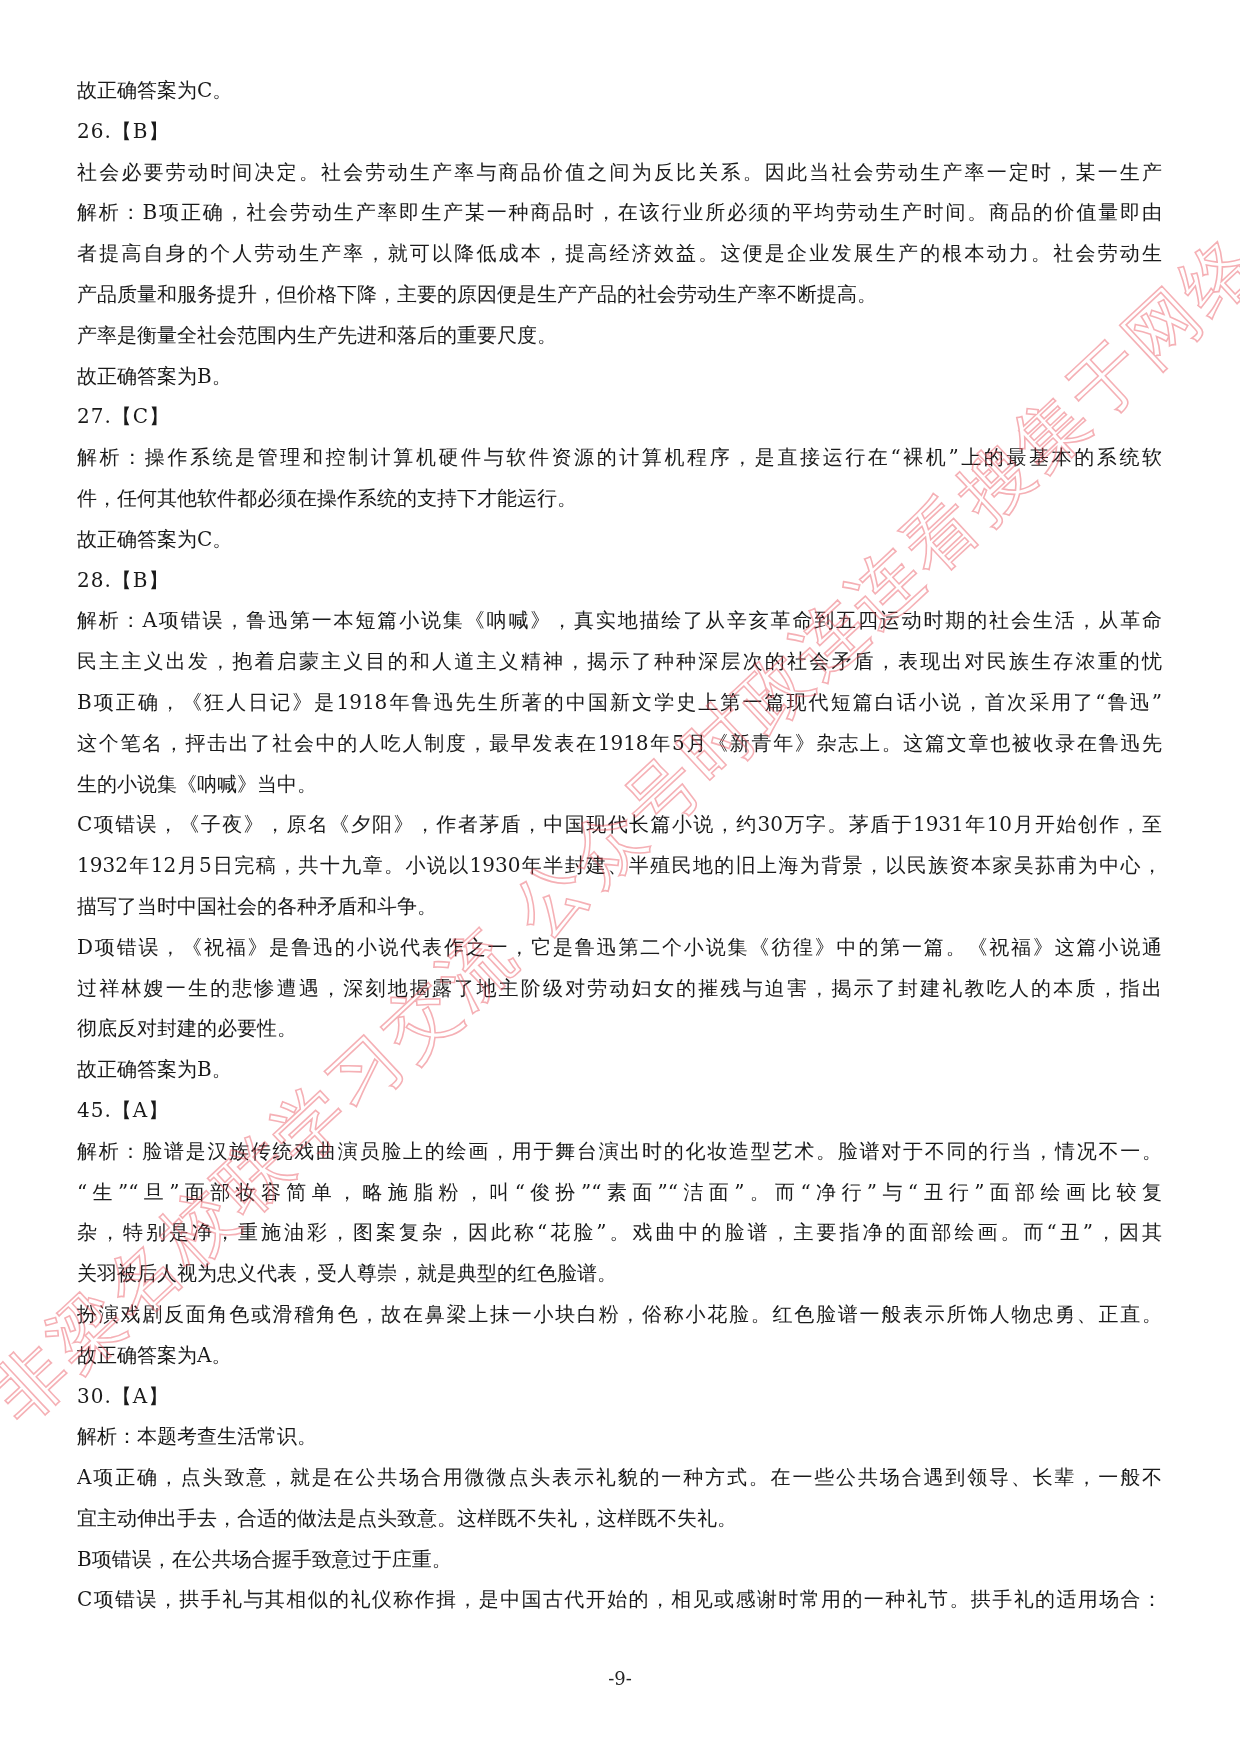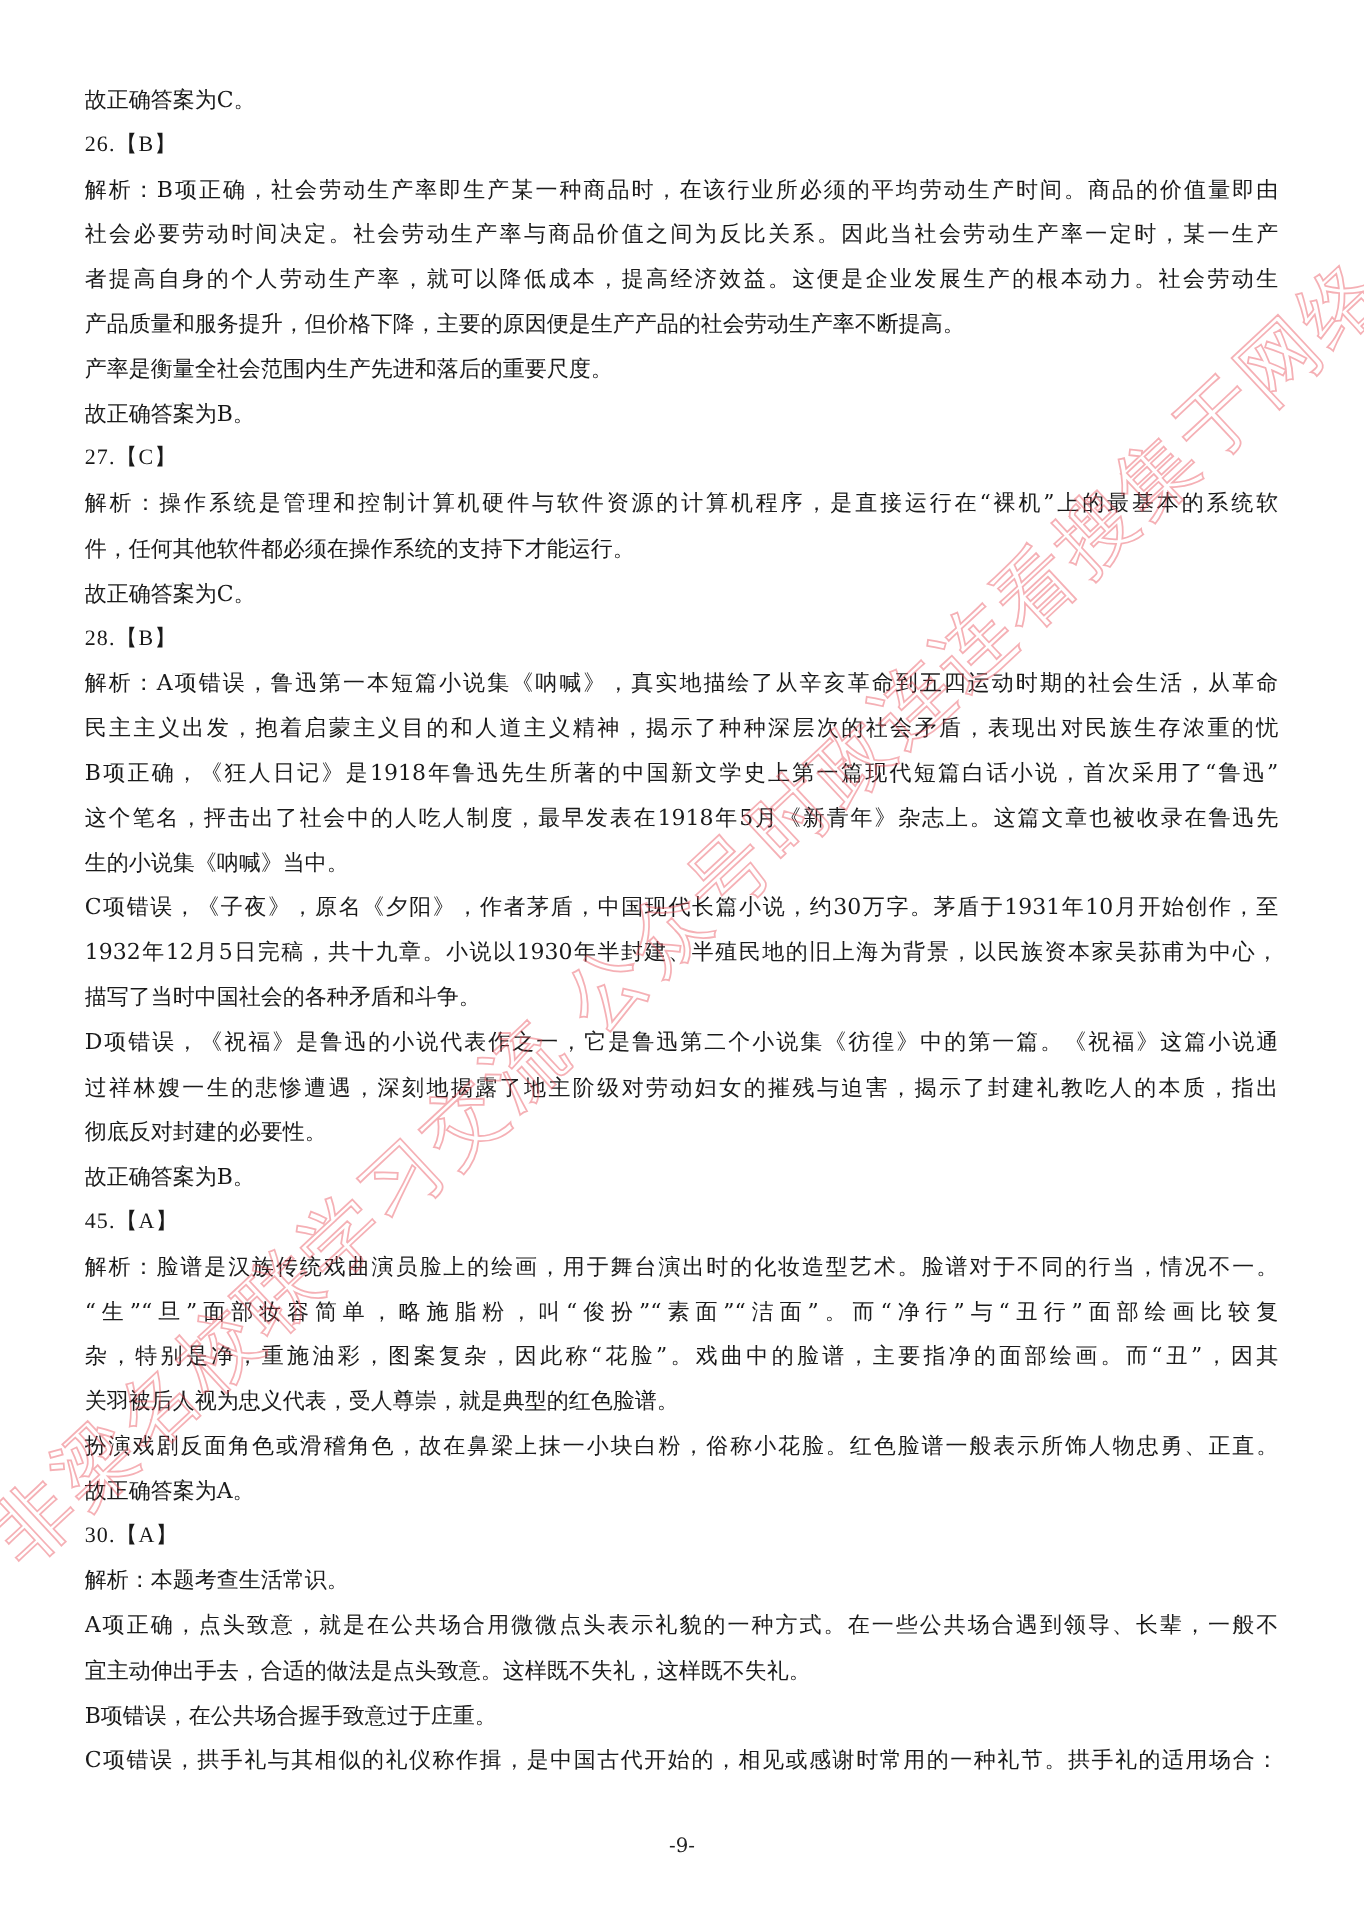--- a/index.html
+++ b/index.html
@@ -11,43 +11,43 @@
   .content {
     position: absolute; left: 77px; top: 70px; width: 1085px;
     font-family: "DejaVu Serif", "Liberation Serif", serif;
     font-size: 20px; color: #1a1a1a;
   }
   .line {
     height: 40.8px; line-height: 40.8px; white-space: nowrap;
     text-align: justify; text-align-last: justify; overflow: hidden;
   }
   .line.last { text-align-last: left; }
-  .qnum { letter-spacing: 1px; font-family: Liberation Serif, serif; }
+  .qnum { letter-spacing: 1px; }
   .page-number {
     position: absolute; top: 1668px; left: 0; width: 1240px; text-align: center;
     font-family: "DejaVu Serif", "Liberation Serif", serif; font-size: 18px; color: #222;
   }
   .watermark {
     position: absolute; left: 5px; top: 800px; width: 1500px;
     transform-origin: 0 50%; transform: rotate(-43deg);
     font-family: "DejaVu Sans", "Liberation Sans", sans-serif;
     font-size: 72px; letter-spacing: 4px; white-space: nowrap;
     color: transparent; -webkit-text-stroke: 1.6px rgba(232, 80, 90, 0.45);
     pointer-events: none; z-index: 2; top: 1360px;
   }
 </style>
 </head>
 <body>
 
 <div class="page">
   <div class="content" id="content">
       <div class="line last">故正确答案为C。</div>
       <div class="line last qnum">26.【B】</div>
+      <div class="line">社会必要劳动时间决定。社会劳动生产率与商品价值之间为反比关系。因此当社会劳动生产率一定时，某一生产</div>
       <div class="line">解析：B项正确，社会劳动生产率即生产某一种商品时，在该行业所必须的平均劳动生产时间。商品的价值量即由</div>
-      <div class="line">社会必要劳动时间决定。社会劳动生产率与商品价值之间为反比关系。因此当社会劳动生产率一定时，某一生产</div>
       <div class="line">者提高自身的个人劳动生产率，就可以降低成本，提高经济效益。这便是企业发展生产的根本动力。社会劳动生</div>
       <div class="line last">产品质量和服务提升，但价格下降，主要的原因便是生产产品的社会劳动生产率不断提高。</div>
       <div class="line last">产率是衡量全社会范围内生产先进和落后的重要尺度。</div>
       <div class="line last">故正确答案为B。</div>
       <div class="line last qnum">27.【C】</div>
       <div class="line">解析：操作系统是管理和控制计算机硬件与软件资源的计算机程序，是直接运行在“裸机”上的最基本的系统软</div>
       <div class="line last">件，任何其他软件都必须在操作系统的支持下才能运行。</div>
       <div class="line last">故正确答案为C。</div>
       <div class="line last qnum">28.【B】</div>
       <div class="line">解析：A项错误，鲁迅第一本短篇小说集《呐喊》，真实地描绘了从辛亥革命到五四运动时期的社会生活，从革命</div>

